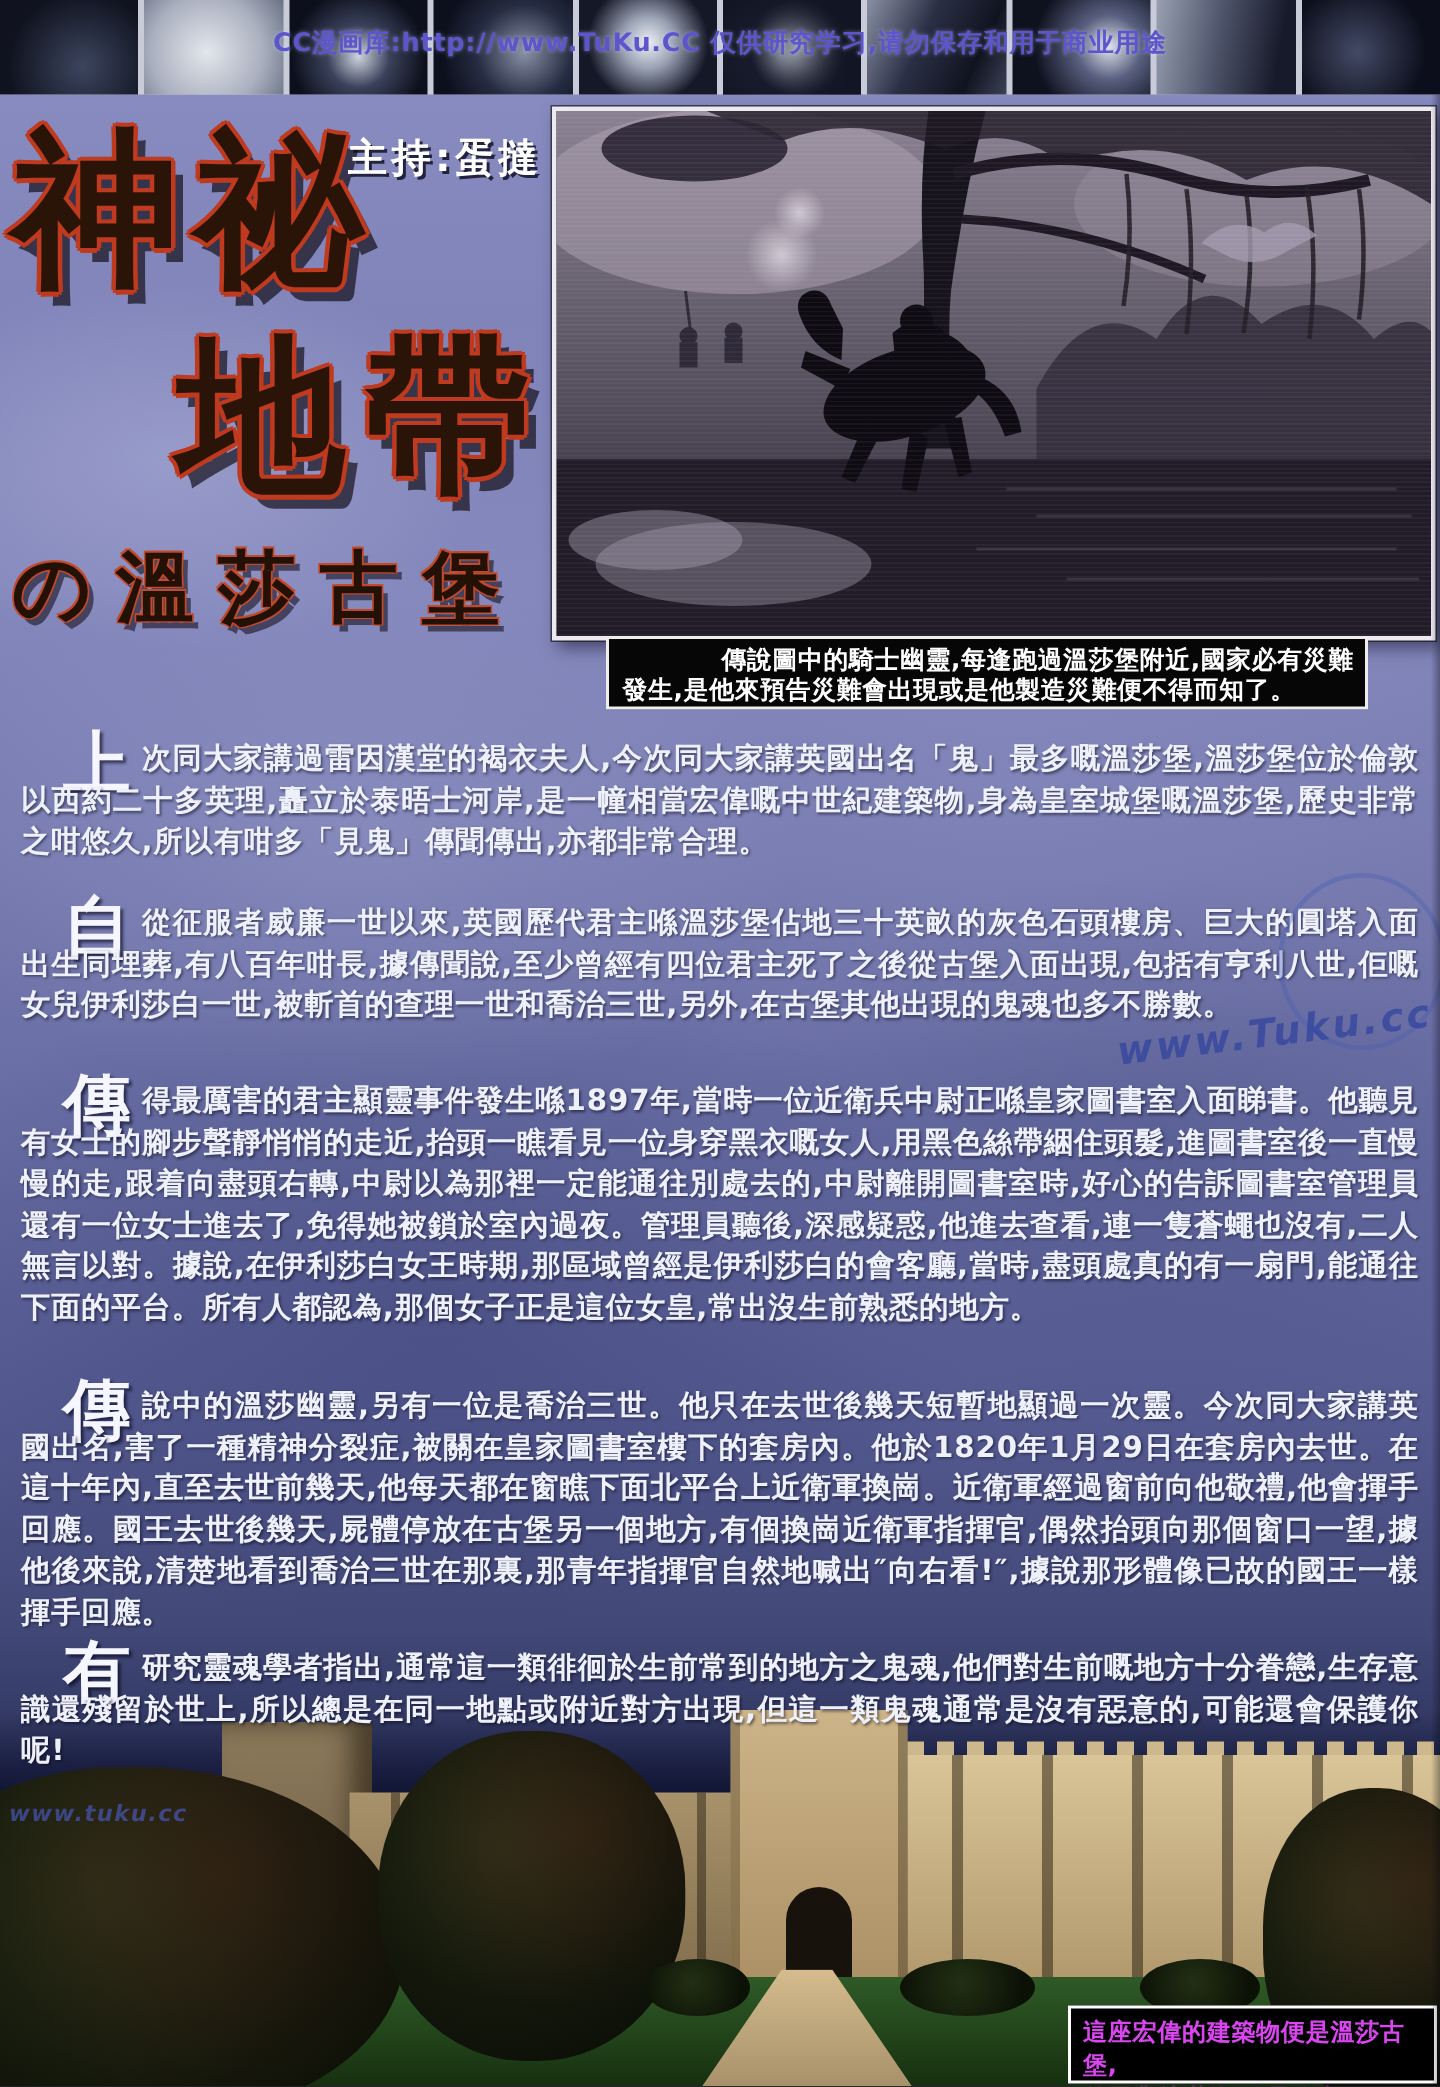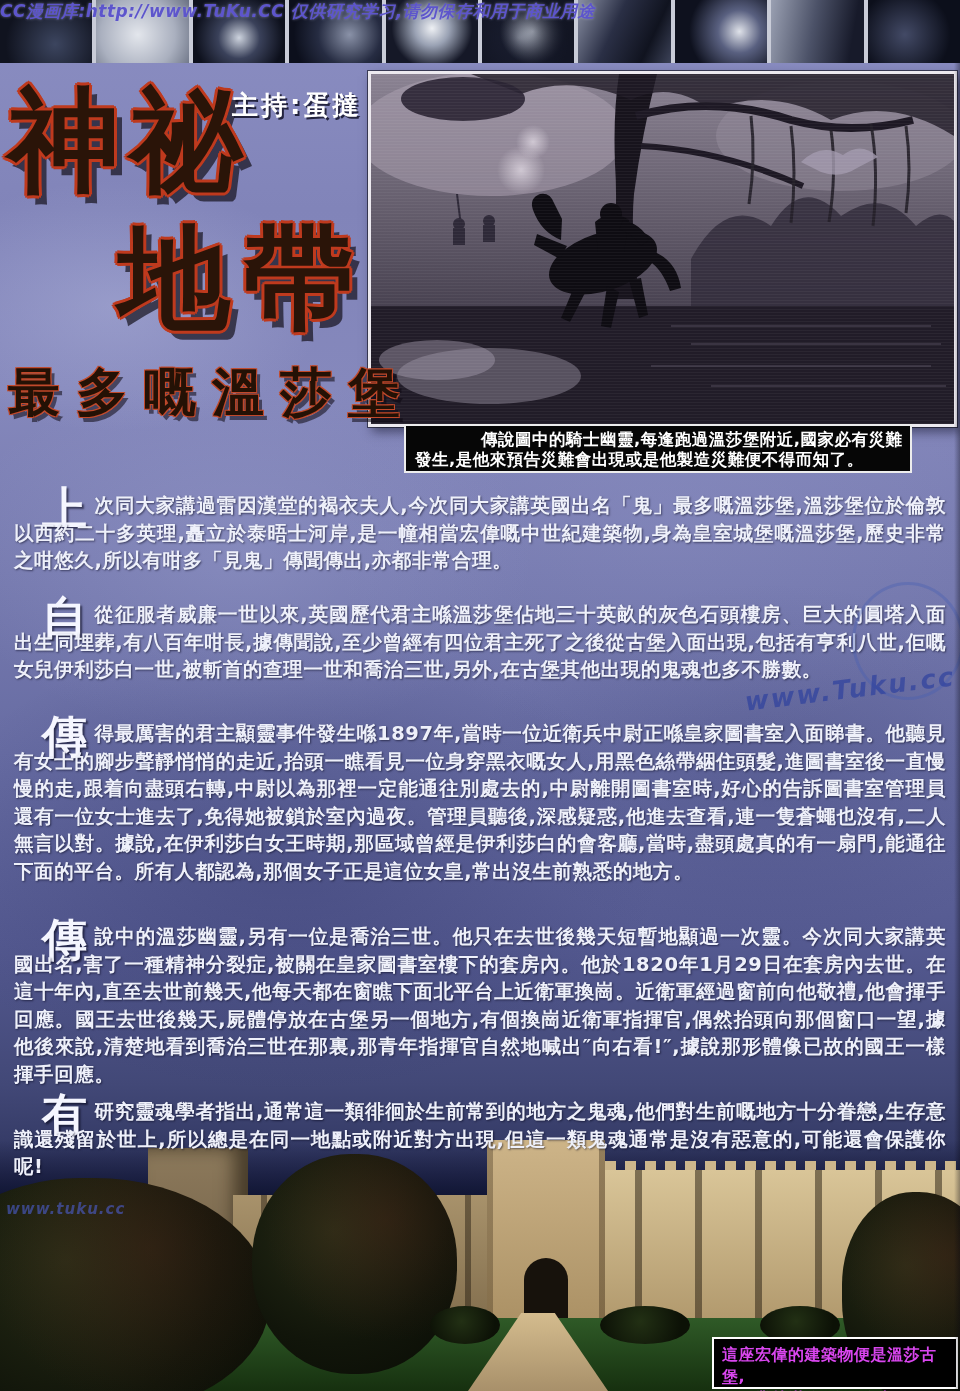--- a/index.html
+++ b/index.html
@@ -23,22 +23,22 @@
   .t2  { background:radial-gradient(circle at 45% 55%, #e3e6ec 0%, #aab0bf 60%, #6a7183 100%); }
   .t3  { background:radial-gradient(circle at 50% 60%, #cdd3de 0%, #3a415a 35%, #0d101c 75%); }
   .t4  { background:radial-gradient(circle at 65% 55%, #8a92a8 0%, #262c42 45%, #0c0f1c 80%); }
   .t5  { background:radial-gradient(circle at 50% 45%, #eef0f4 0%, #9aa2b4 30%, #151827 70%); }
   .t6  { background:radial-gradient(circle at 40% 60%, #525a74 0%, #12152300 0%, #121523 75%), radial-gradient(circle at 55% 50%, #c6ccd8 0%, #1a1e30 55%); }
   .t7  { background:linear-gradient(115deg, #8a90a4 0%, #2a2f45 40%, #10131f 75%, #3c4258 100%); }
   .t8  { background:radial-gradient(circle at 70% 50%, #dfe2e9 0%, #596080 30%, #0e111e 70%); }
   .t9  { background:linear-gradient(100deg,#9aa0b2 0%, #4c5268 45%, #171a2a 85%); }
   .t10 { background:radial-gradient(circle at 40% 55%, #434a66 0%, #0c0f1b 70%); }
   .top-watermark {
-    position:absolute; left:0; top:0; width:100%; 
-    font-size:17px; font-weight:bold; font-style:italic;
+    position:absolute; left:0; top:17px; width:100%; text-align:center;
+    font-size:17px; font-weight:bold; 
     color:#5d55cc; letter-spacing:0.5px; text-shadow:0 0 3px rgba(210,215,255,0.45);
   }
 
   
   .title-line {
     position:absolute; font-weight:bold; color:#2a1408; line-height:1; z-index:3;
     text-shadow:
       -2px -2px 0 #bf3a1e, 2px -2px 0 #bf3a1e, -2px 2px 0 #bf3a1e, 2px 2px 0 #bf3a1e,
       0 -3px 0 #bf3a1e, 0 3px 0 #bf3a1e, -3px 0 0 #bf3a1e, 3px 0 0 #bf3a1e,
       8px 9px 0 rgba(12,8,16,0.65);
@@ -192,21 +192,21 @@
     <div class="thumb t7"></div>
     <div class="thumb t8"></div>
     <div class="thumb t9"></div>
     <div class="thumb t10"></div>
     <div class="top-watermark">CC漫画库:http://www.TuKu.CC 仅供研究学习,请勿保存和用于商业用途</div>
   </div>
 
   <div class="host-label">主持:蛋撻</div>
   <div class="title-line title-l2">地帶</div>
   <div class="title-line title-l1">神祕</div>
-  <div class="subtitle">最多嘅溫莎堡</div>
+  <div class="subtitle">の溫莎古堡</div>
 
   <div class="hero">
     <svg width="583" height="350" viewBox="0 0 583 350">
       <defs>
         <linearGradient id="sky" x1="0" y1="0" x2="0" y2="1">
           <stop offset="0" stop-color="#8a8292"></stop>
           <stop offset="0.45" stop-color="#5e5766"></stop>
           <stop offset="1" stop-color="#262130"></stop>
         </linearGradient>
         <radialGradient id="glow" cx="0.5" cy="0.5" r="0.5">

